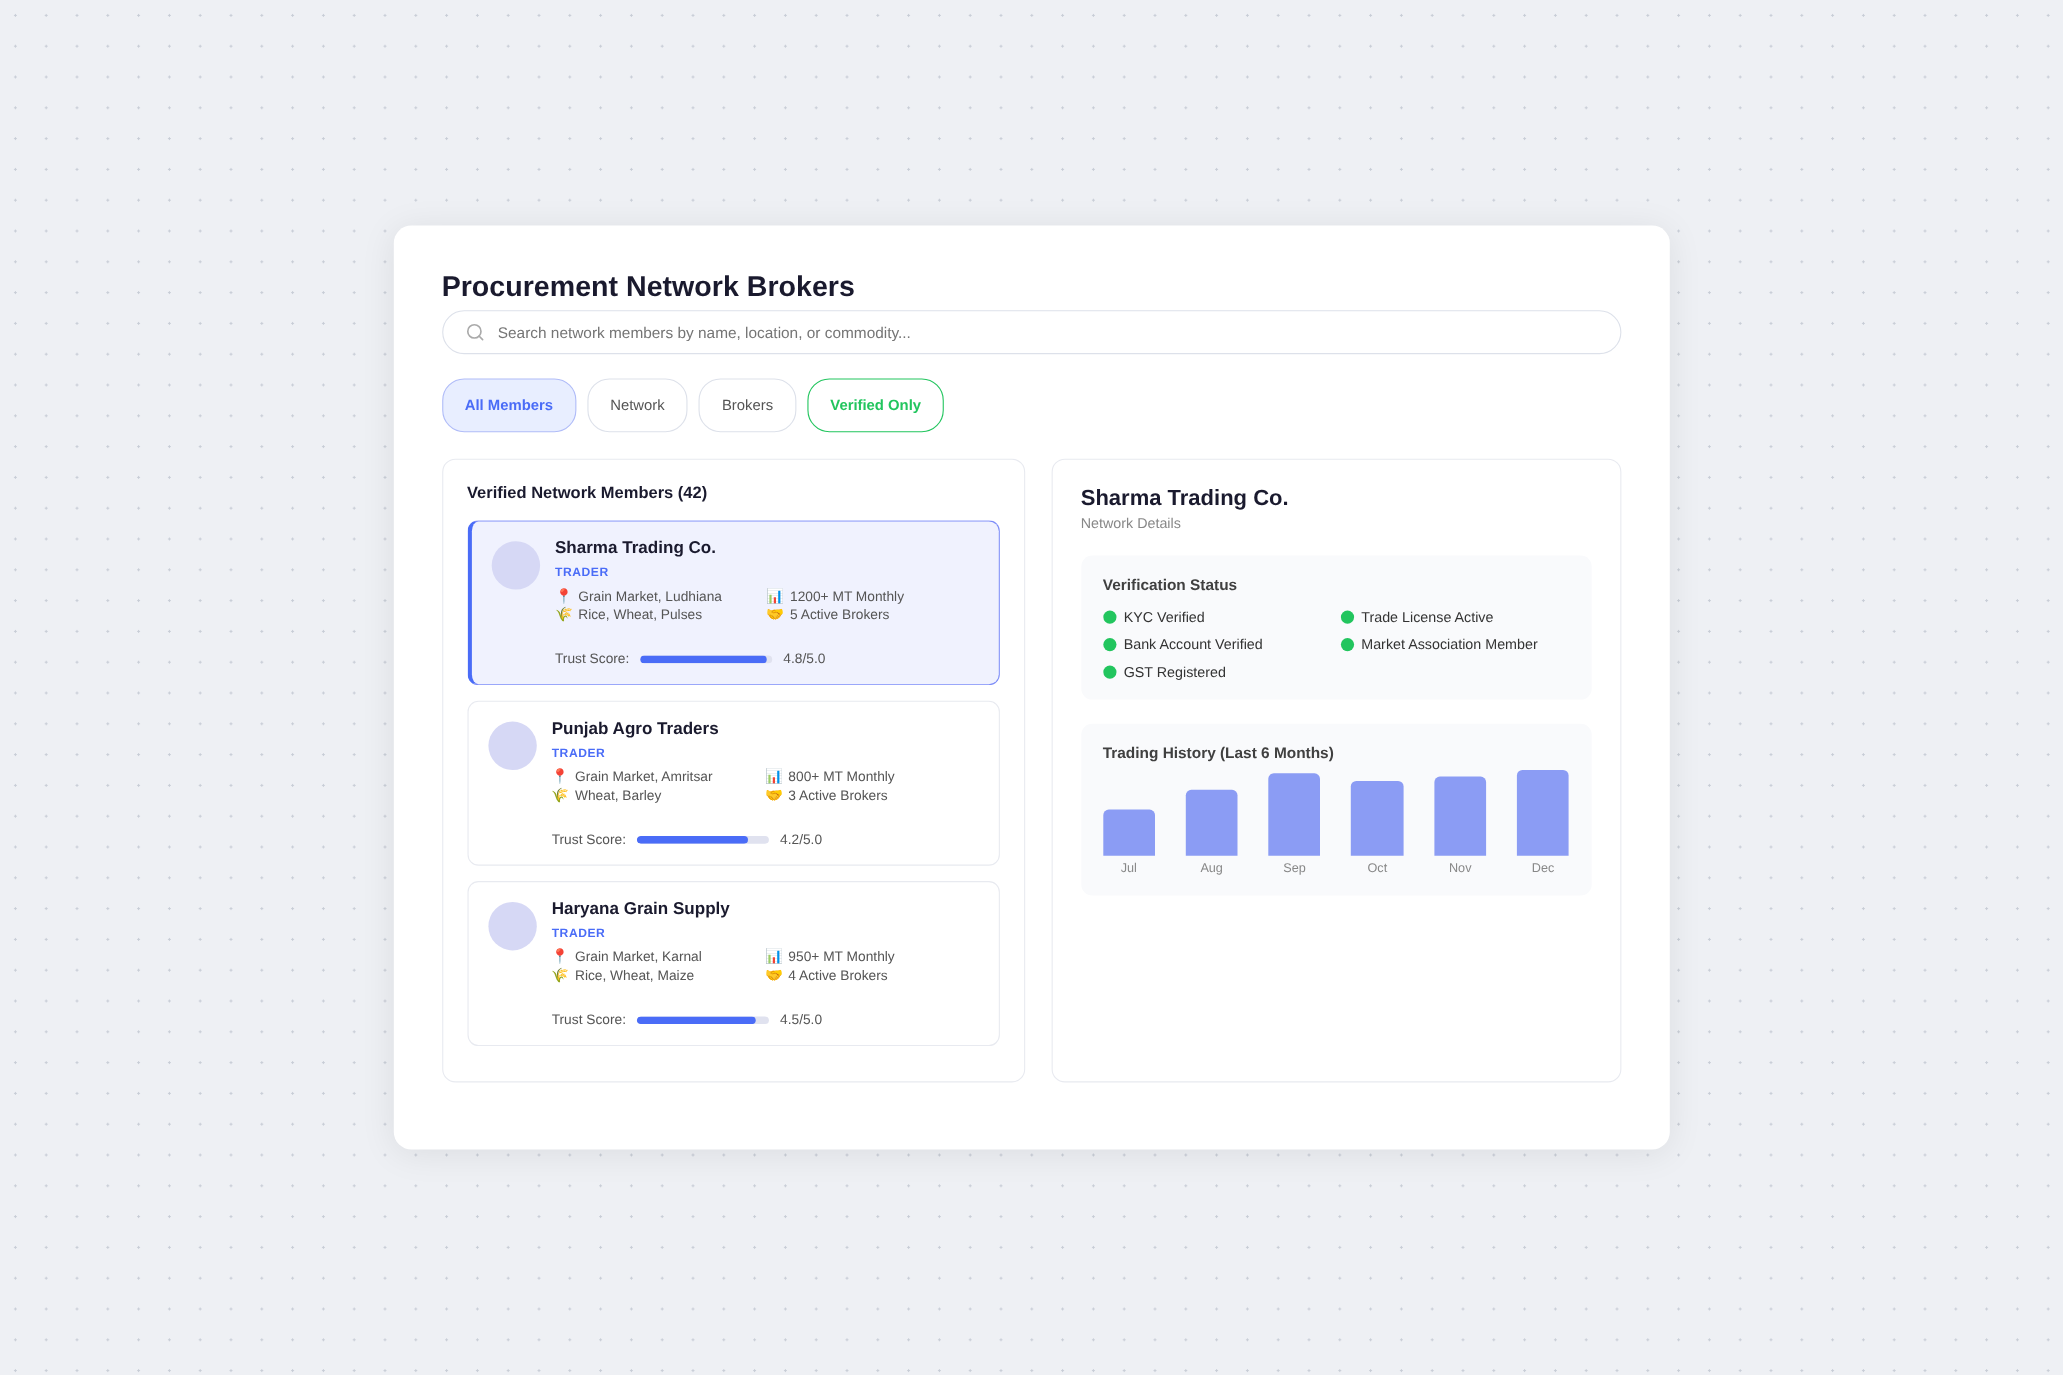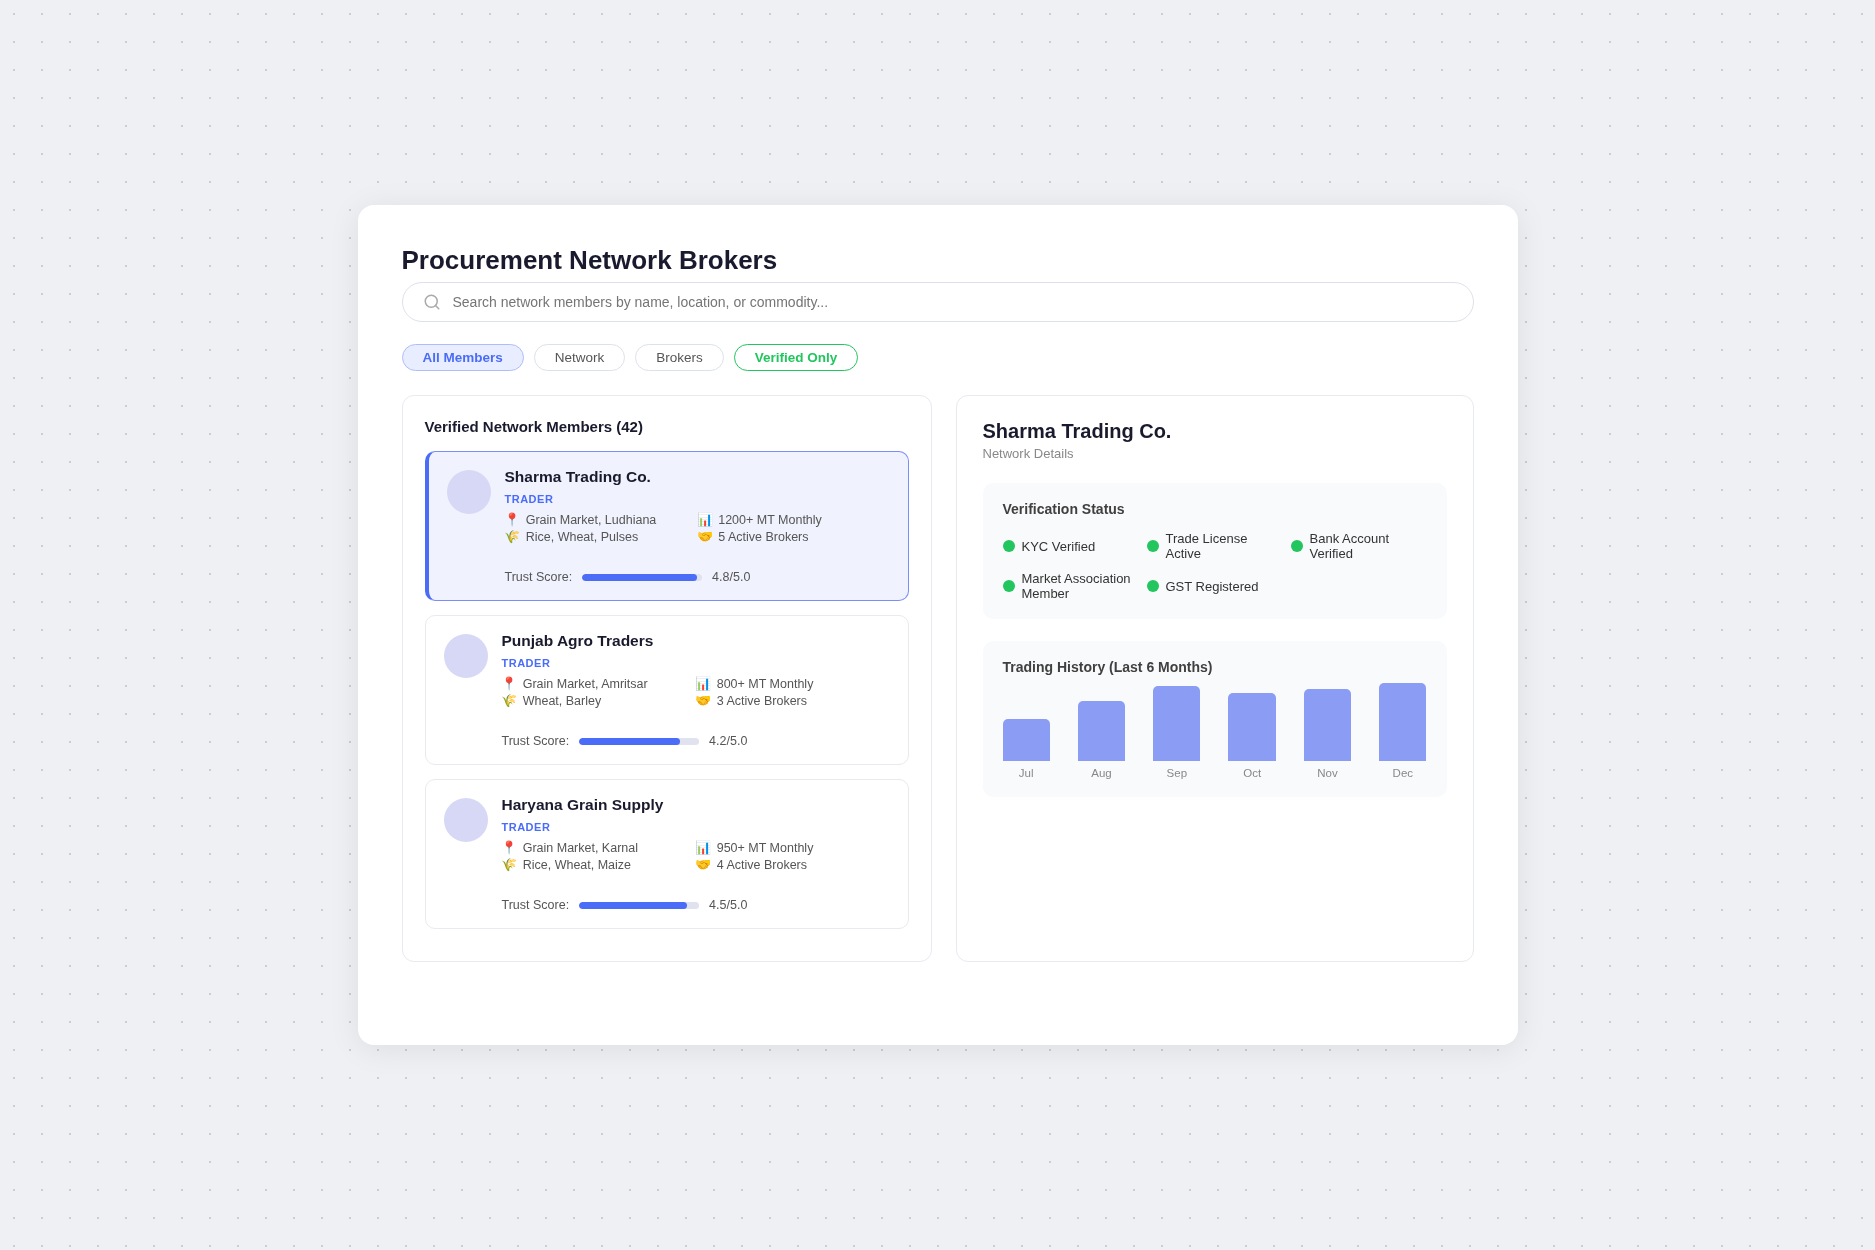--- a/index.html
+++ b/index.html
@@ -56,21 +56,21 @@
       background: transparent;
     }
     .filter-tabs {
       display: flex;
       gap: 10px;
       margin-bottom: 24px;
       align-items: center;
     }
     .tab-btn {
       border-radius: 20px;
-      padding: 5px 20px;
+      padding: 16px 20px;
       font-size: 13.5px;
       cursor: pointer;
       border: 1.5px solid #dde1ea;
       background: #fff;
       color: #555;
       font-weight: 500;
     }
     .tab-btn.active-blue {
       background: #e8eeff;
       color: #4a6cf7;
@@ -208,21 +208,21 @@
       margin-bottom: 22px;
     }
     .section-title {
       font-size: 14px;
       font-weight: 700;
       color: #404040;
       margin-bottom: 14px;
     }
     .verification-grid {
       display: grid;
-      grid-template-columns: 1fr 1fr 1fr;
+      grid-template-columns: 1fr 1fr;
       gap: 10px 8px;
     }
     .verification-item {
       display: flex;
       align-items: center;
       gap: 7px;
       font-size: 13px;
       color: #333;
     }
     .green-dot {

